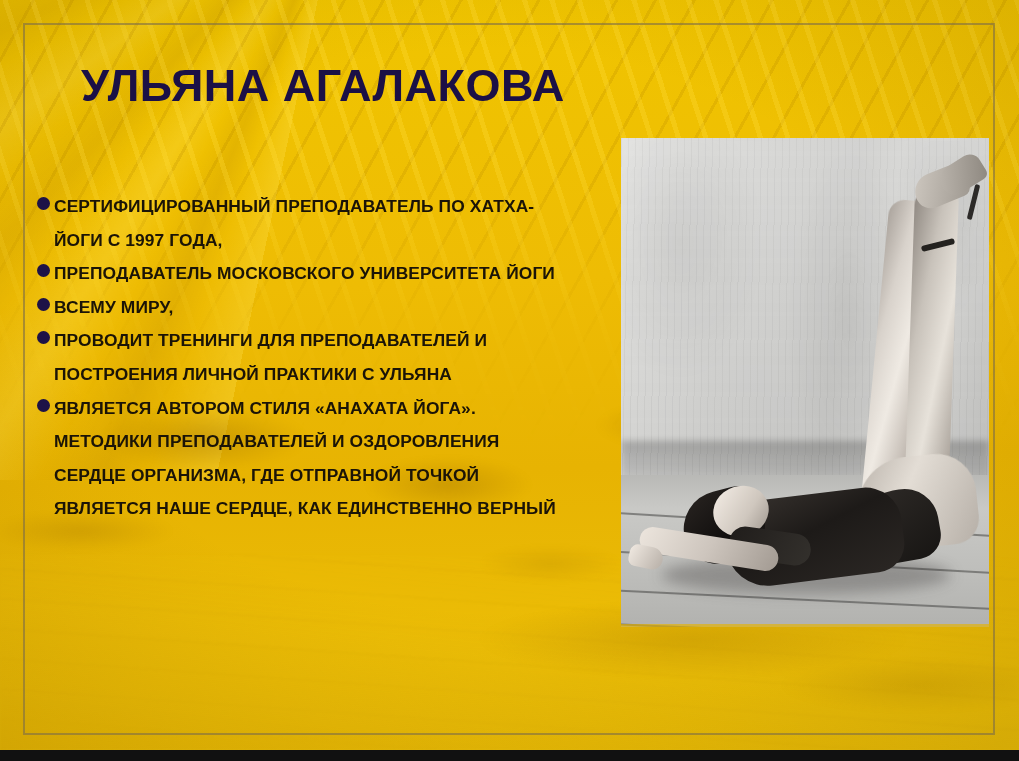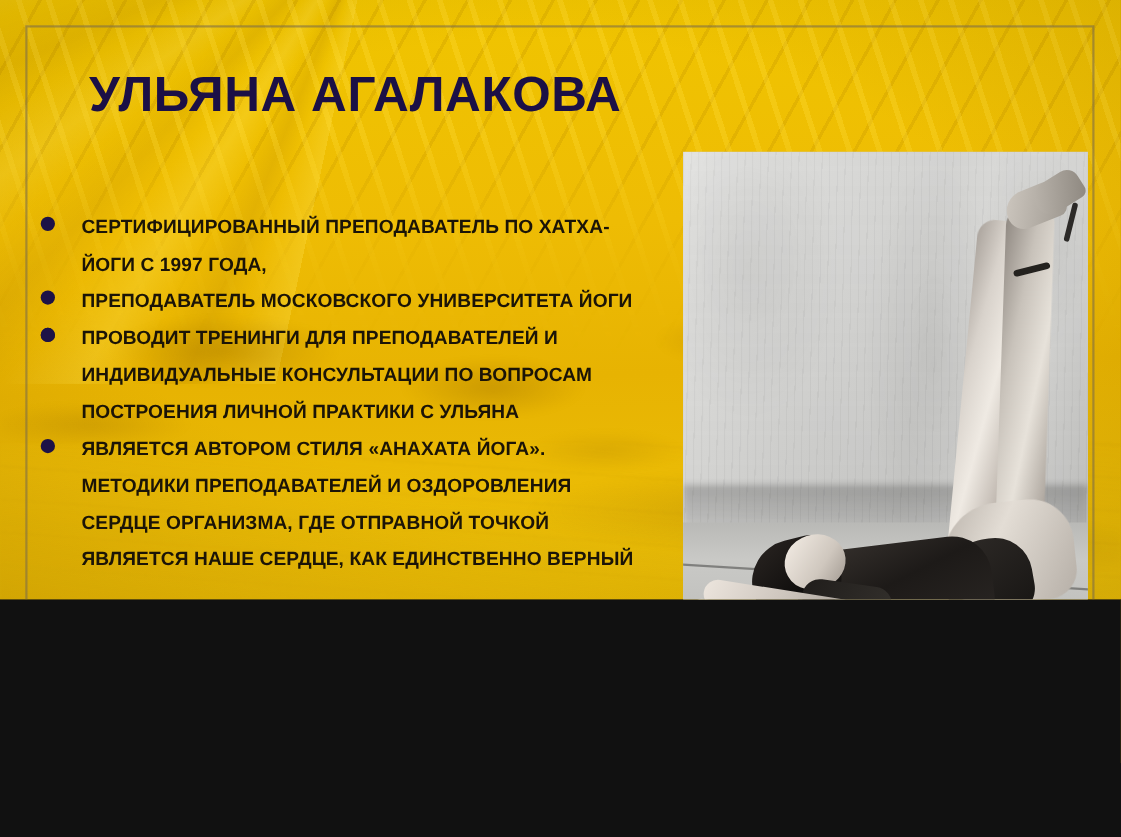--- a/index.html
+++ b/index.html
@@ -3,21 +3,21 @@
 <meta charset="utf-8">
 <style>
   html, body {
     margin: 0;
     padding: 0;
     background: #111;
   }
   .slide {
     position: relative;
     width: 1019px;
-    height: 545px;
+    height: 750px;
     overflow: hidden;
     font-family: "Liberation Sans", sans-serif;
     background: #e8b800;
   }
 
   
   .bg-base {
     position: absolute;
     inset: 0;
     background:
@@ -145,21 +145,21 @@
   .bl-dot {
     position: absolute;
     left: 3px;
     top: 7px;
     width: 13px;
     height: 13px;
     border-radius: 50%;
     background: #1d1247;
   }
   .bl-lines {
-    margin-left: 40px;
+    margin-left: 20px;
   }
   .bl-line {
     font-size: 17.4px;
     font-weight: bold;
     color: #1b1407;
     line-height: 33.6px;
     letter-spacing: .1px;
     white-space: nowrap;
   }
 
@@ -415,27 +415,27 @@
       </div>
       <div class="bl-item">
         <span class="bl-dot"></span>
         <div class="bl-lines">
           <div class="bl-line">ПРЕПОДАВАТЕЛЬ МОСКОВСКОГО УНИВЕРСИТЕТА ЙОГИ</div>
         </div>
       </div>
       <div class="bl-item">
         <span class="bl-dot"></span>
         <div class="bl-lines">
+          <div class="bl-line">ВСЕМУ МИРУ,</div>
         </div>
       </div>
       <div class="bl-item">
         <span class="bl-dot"></span>
         <div class="bl-lines">
           <div class="bl-line">ПРОВОДИТ ТРЕНИНГИ ДЛЯ ПРЕПОДАВАТЕЛЕЙ И</div>
-          <div class="bl-line">ИНДИВИДУАЛЬНЫЕ КОНСУЛЬТАЦИИ ПО ВОПРОСАМ</div>
           <div class="bl-line">ПОСТРОЕНИЯ ЛИЧНОЙ ПРАКТИКИ С УЛЬЯНА</div>
         </div>
       </div>
       <div class="bl-item">
         <span class="bl-dot"></span>
         <div class="bl-lines">
           <div class="bl-line">ЯВЛЯЕТСЯ АВТОРОМ СТИЛЯ «АНАХАТА ЙОГА».</div>
           <div class="bl-line">МЕТОДИКИ ПРЕПОДАВАТЕЛЕЙ И ОЗДОРОВЛЕНИЯ</div>
           <div class="bl-line">СЕРДЦЕ ОРГАНИЗМА, ГДЕ ОТПРАВНОЙ ТОЧКОЙ</div>
           <div class="bl-line">ЯВЛЯЕТСЯ НАШЕ СЕРДЦЕ, КАК ЕДИНСТВЕННО ВЕРНЫЙ</div>

